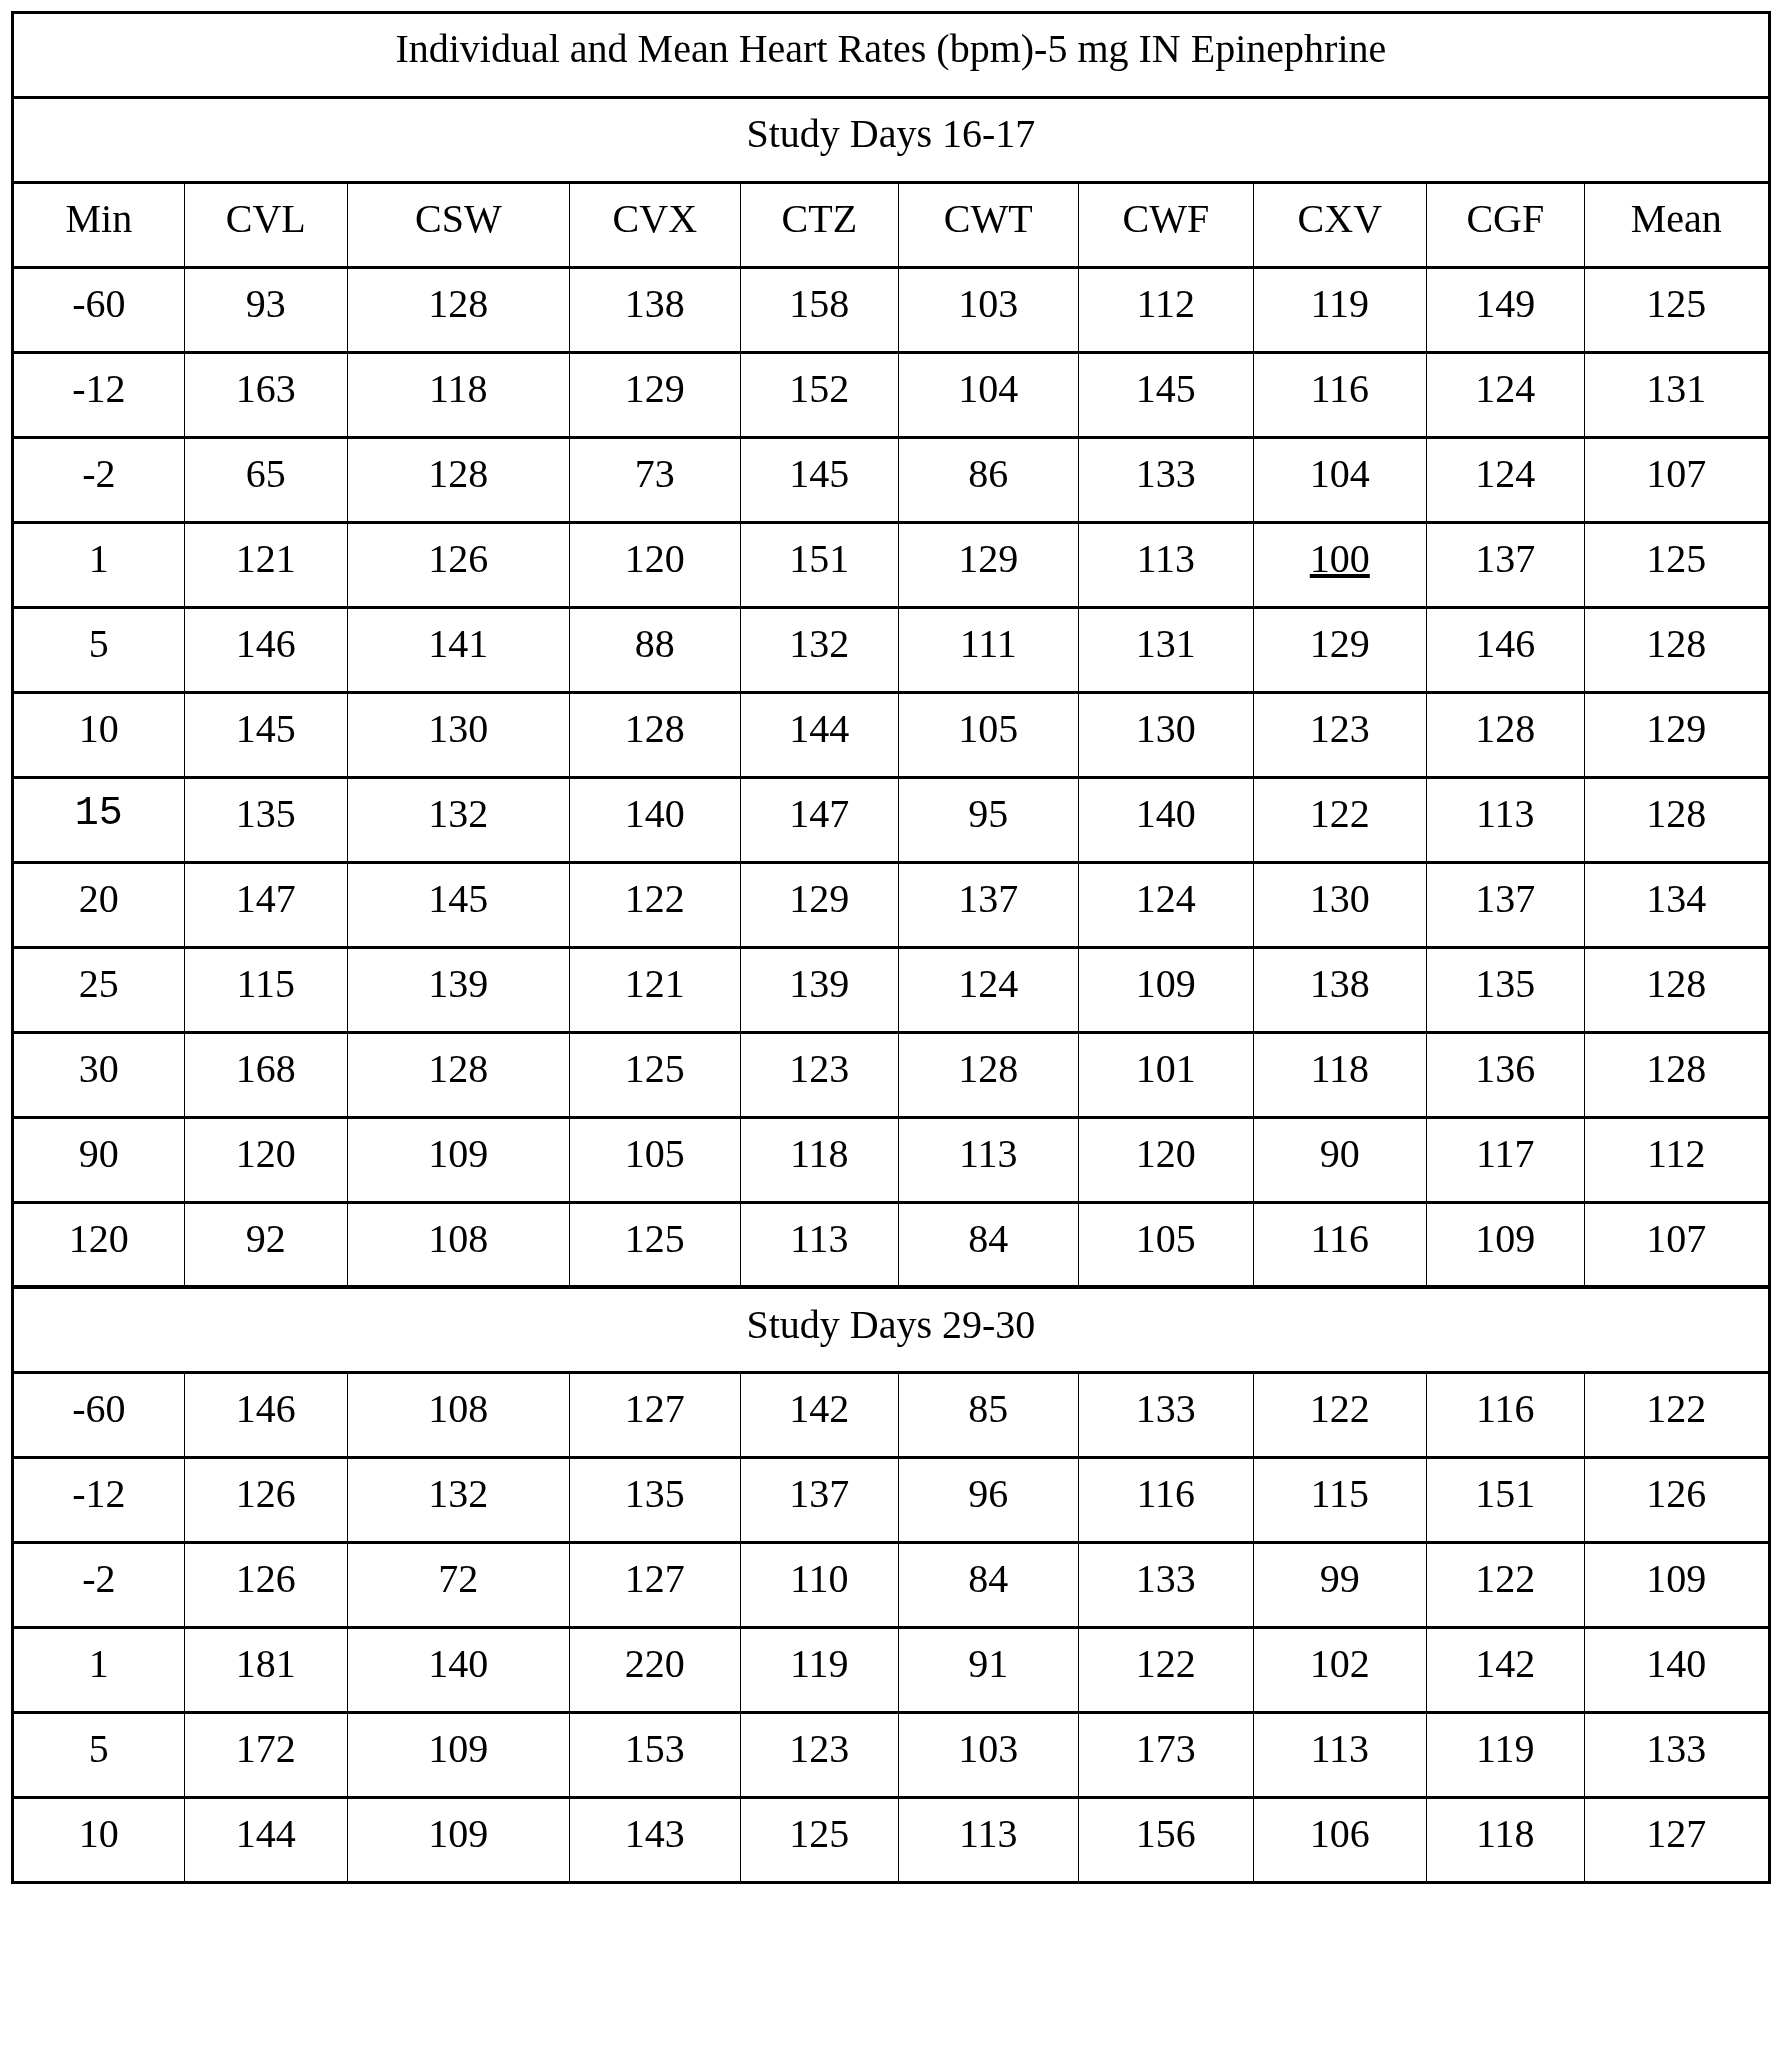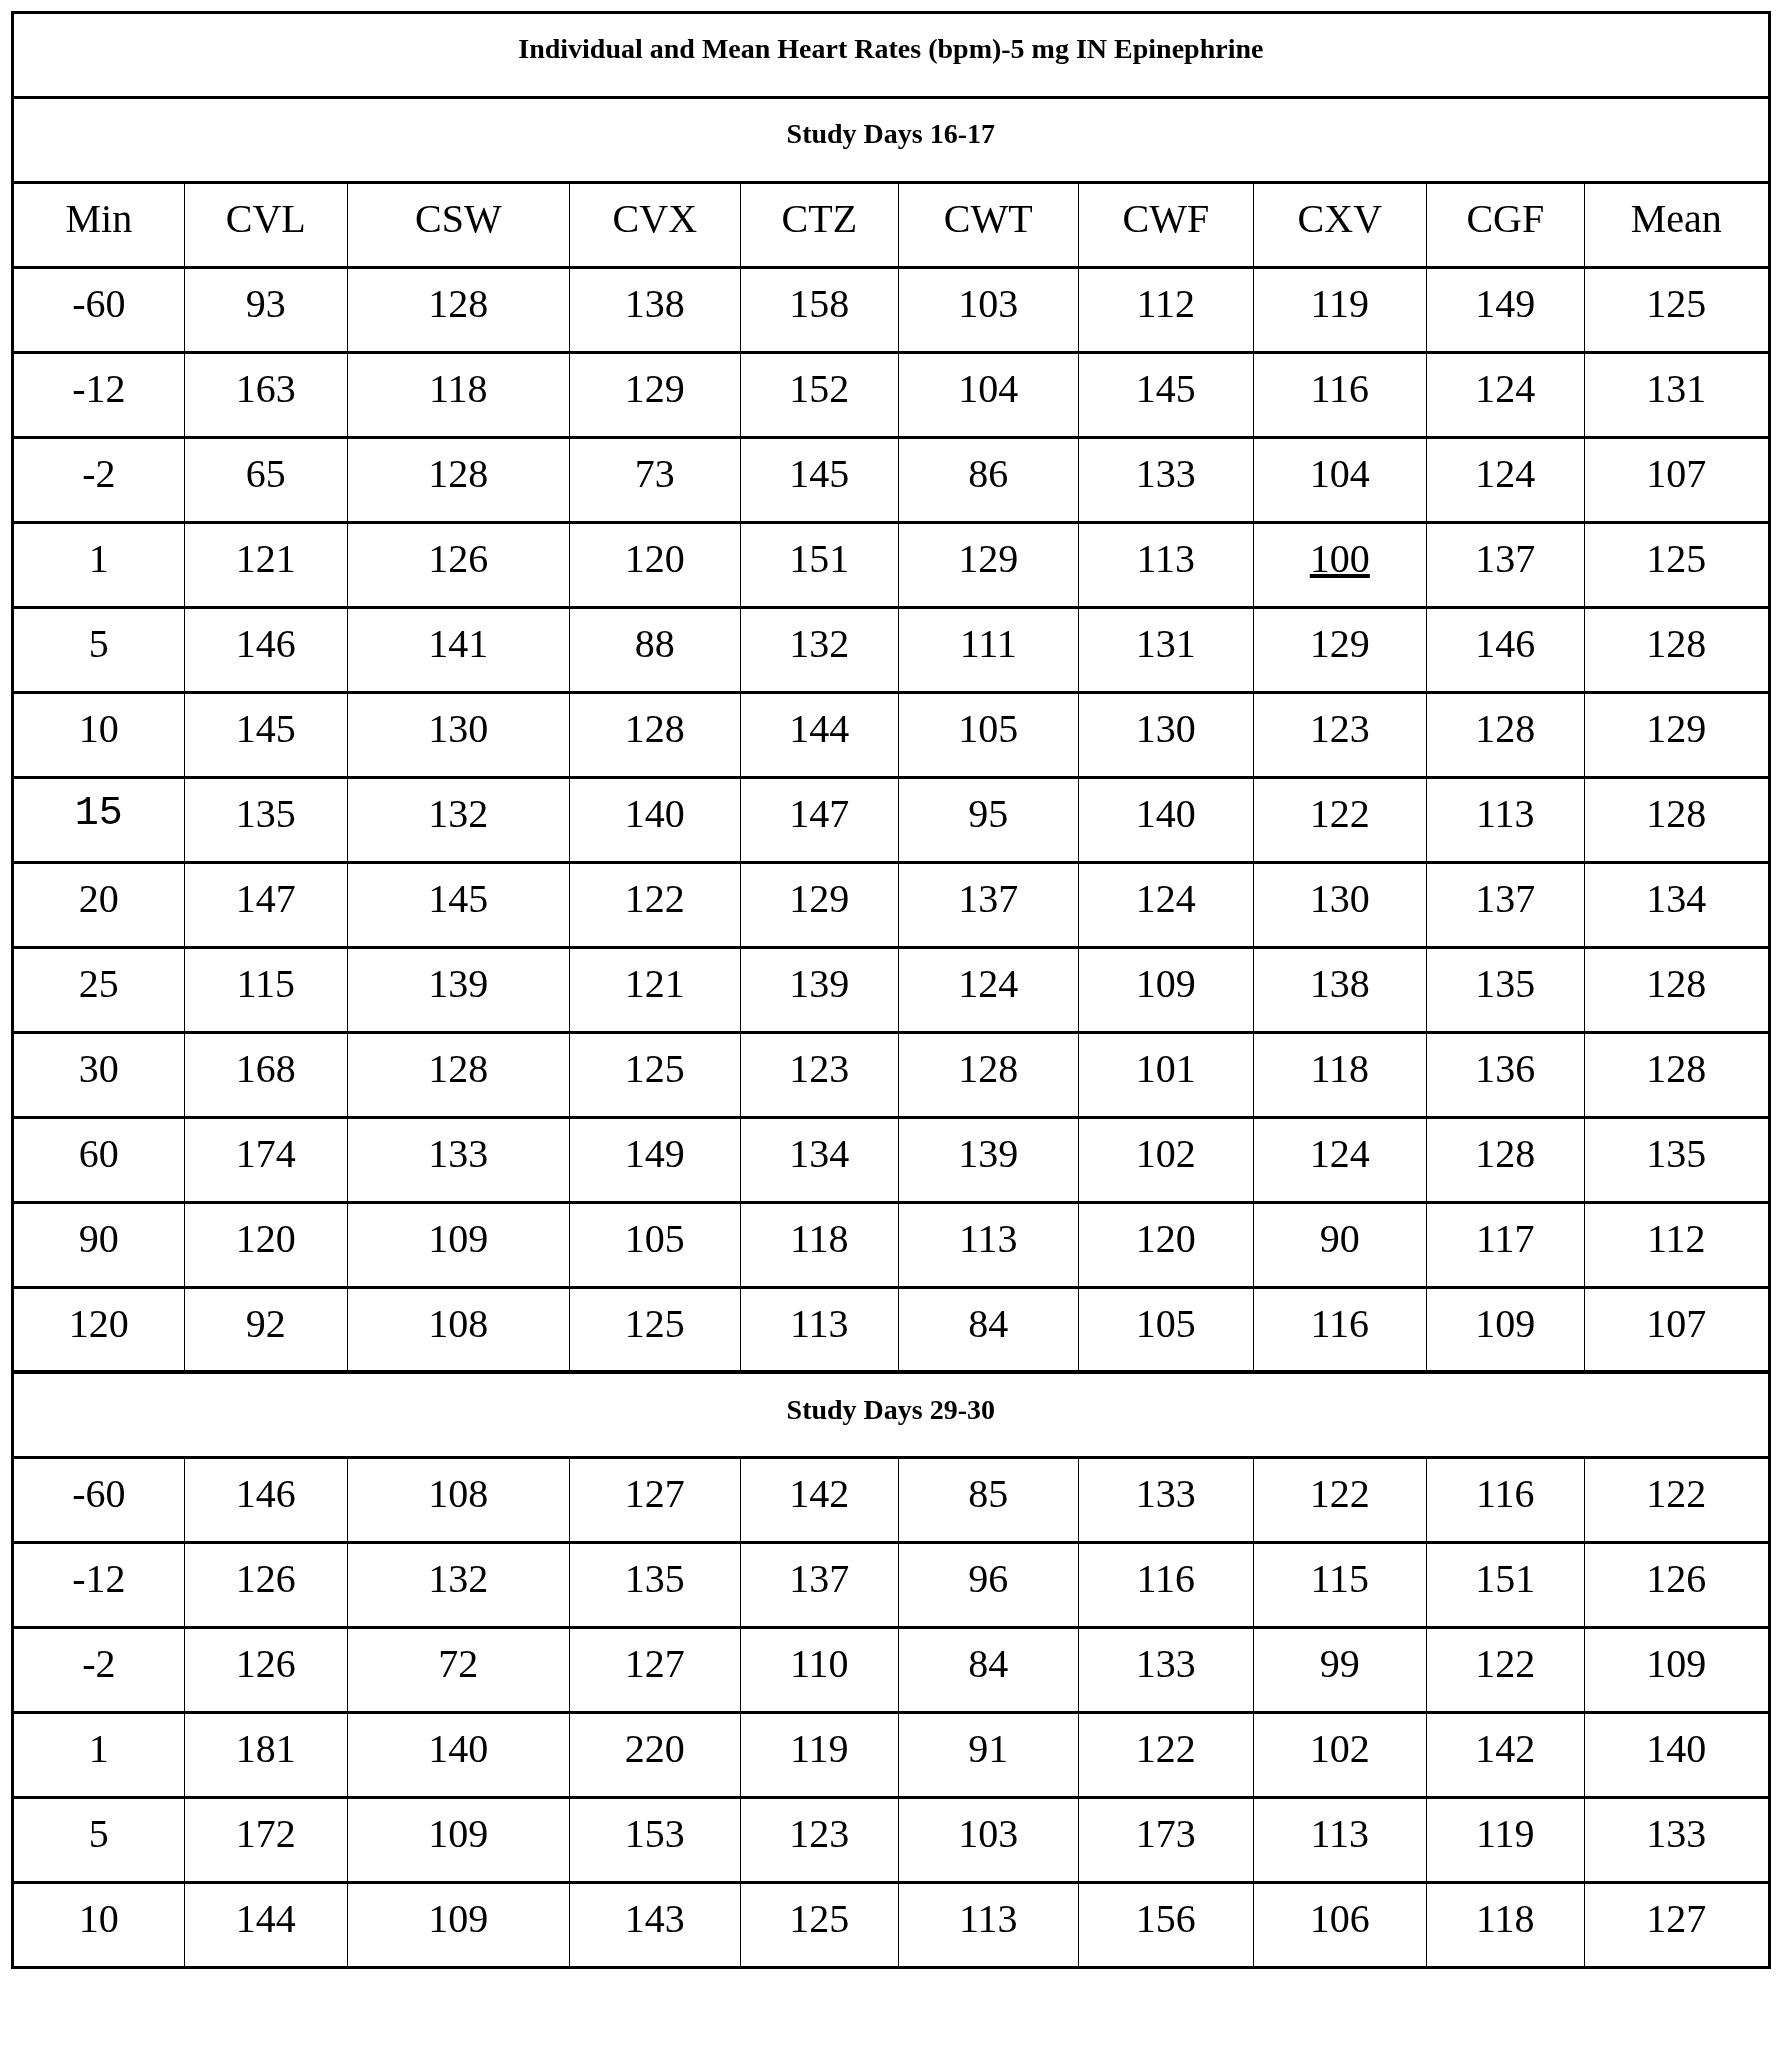--- a/index.html
+++ b/index.html
@@ -16,21 +16,21 @@
     text-align: center;
     vertical-align: top;
     padding: 12.6px 0 0 0;
     font-size: 40px;
     line-height: 45px;
     height: 70px;
     box-sizing: border-box;
   }
   .tbl tr.band td { border-top: 3.6px solid #000; border-bottom: 3.6px solid #000; }
   .tbl td.title, .tbl td.sub {
-    font-weight: bold; font-size: 28px; padding-top: 12.6px; margin-left: 25px;
+    font-weight: normal; font-size: 40px; padding-top: 12.6px; margin-left: 25px;
   }
   .tbl tr.row td { border-bottom-width: 3.6px; }
   .tbl tr.section-top td { border-top: 4.5px solid #000; }
 </style>
 </head>
 <body>
 
 <table class="tbl" id="tbl">
   <colgroup>
     <col style="width:172px">
@@ -177,32 +177,20 @@
         <td style="height: 85px;">128</td>
         <td style="height: 85px;">125</td>
         <td style="height: 85px;">123</td>
         <td style="height: 85px;">128</td>
         <td style="height: 85px;">101</td>
         <td style="height: 85px;">118</td>
         <td style="height: 85px;">136</td>
         <td style="height: 85px;">128</td>
       </tr>
       <tr class="row">
-        <td style="height: 85px;">60</td>
-        <td style="height: 85px;">174</td>
-        <td style="height: 85px;">133</td>
-        <td style="height: 85px;">149</td>
-        <td style="height: 85px;">134</td>
-        <td style="height: 85px;">139</td>
-        <td style="height: 85px;">102</td>
-        <td style="height: 85px;">124</td>
-        <td style="height: 85px;">128</td>
-        <td style="height: 85px;">135</td>
-      </tr>
-      <tr class="row">
         <td style="height: 85px;">90</td>
         <td style="height: 85px;">120</td>
         <td style="height: 85px;">109</td>
         <td style="height: 85px;">105</td>
         <td style="height: 85px;">118</td>
         <td style="height: 85px;">113</td>
         <td style="height: 85px;">120</td>
         <td style="height: 85px;">90</td>
         <td style="height: 85px;">117</td>
         <td style="height: 85px;">112</td>

